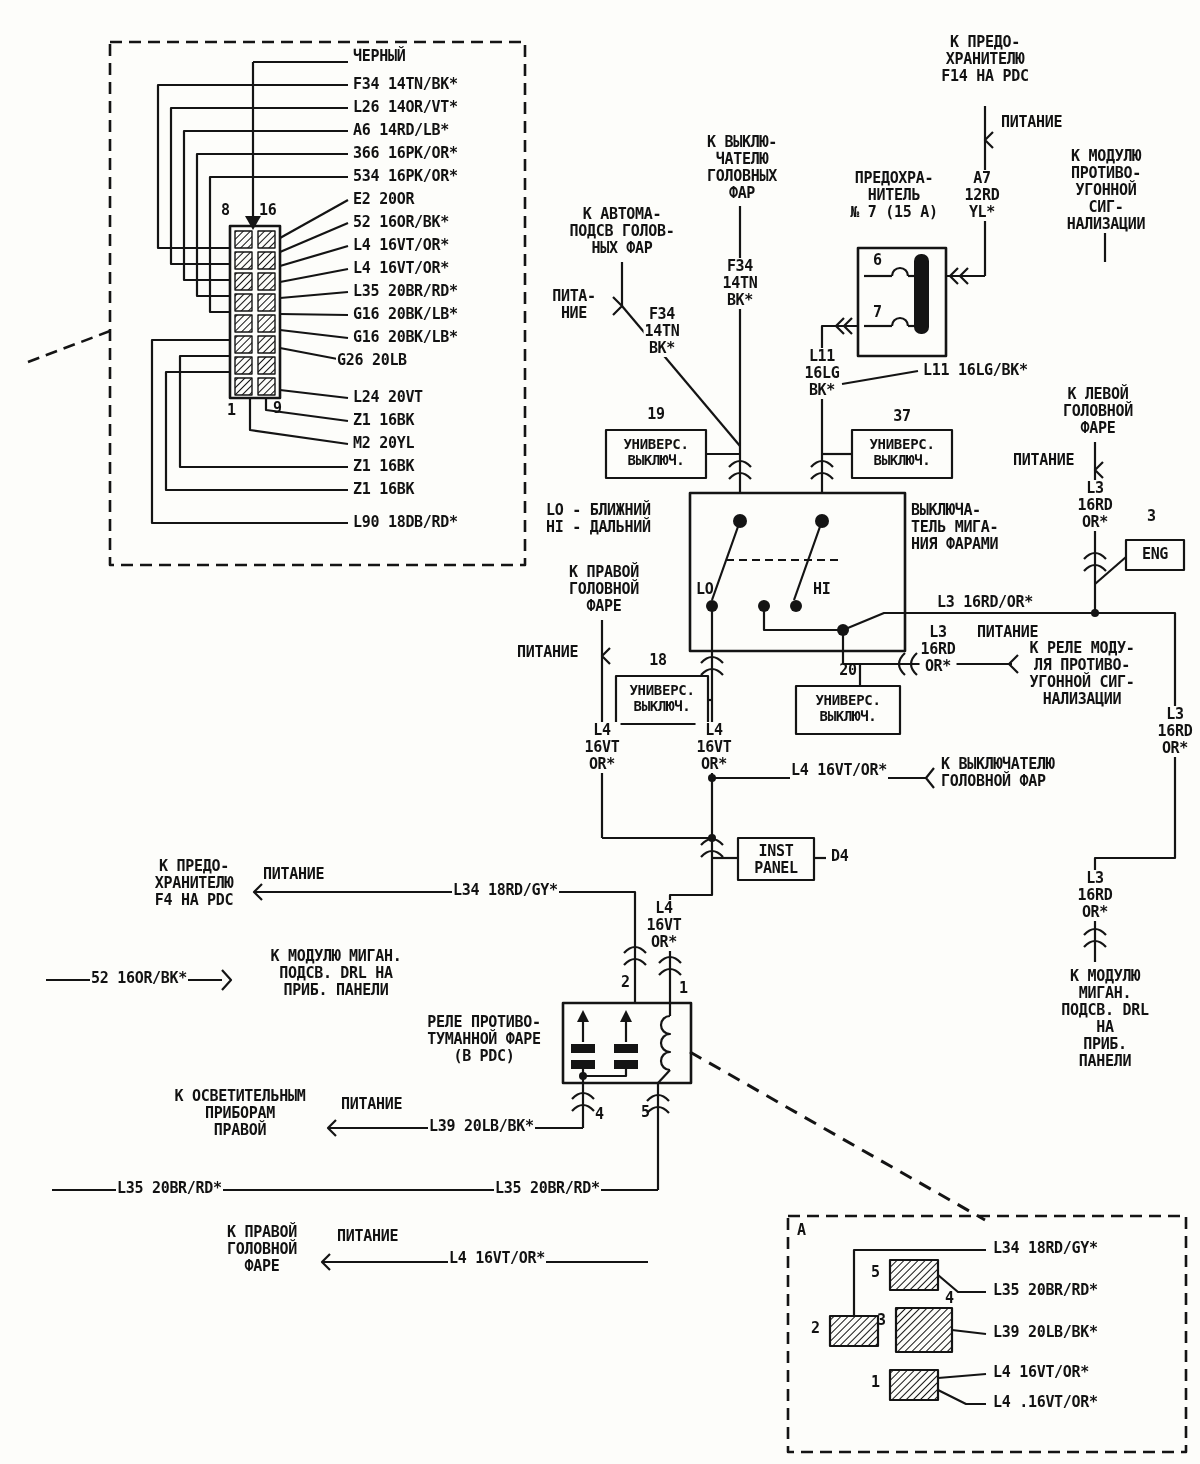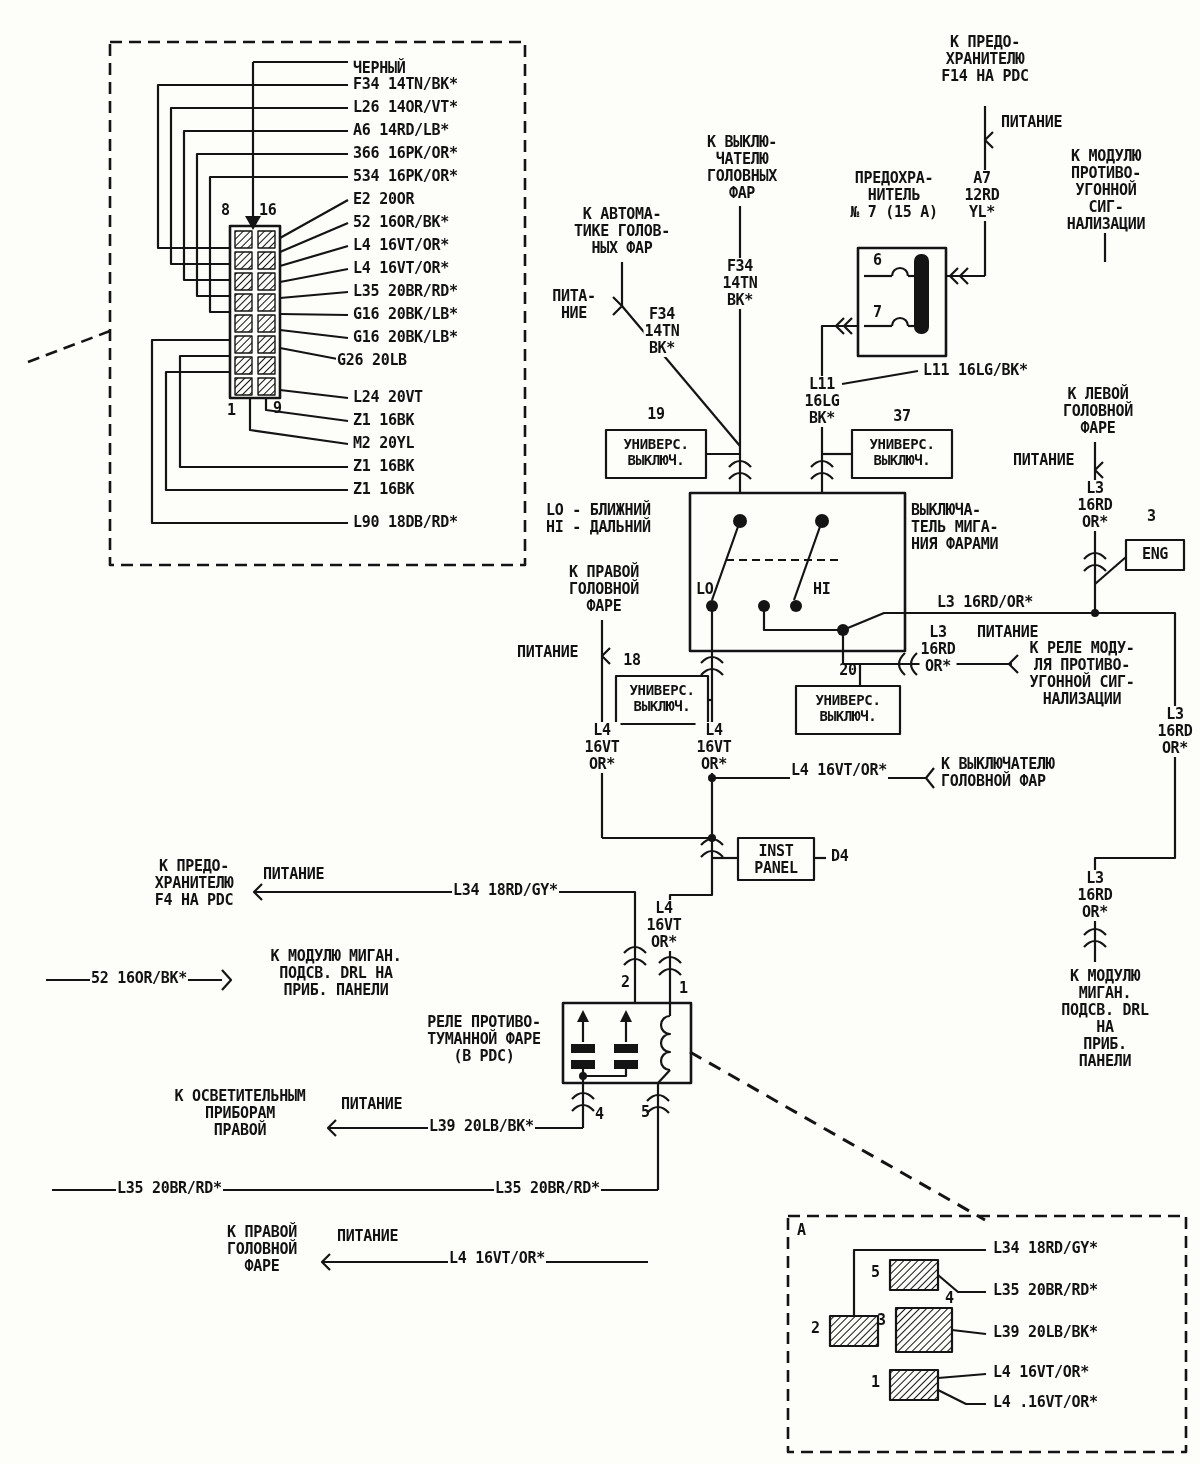--- a/index.html
+++ b/index.html
@@ -219,21 +219,21 @@
       <rect x="890" y="1370" width="48" height="30" fill="url(#hx)"></rect>
     </g>
   </g>
 </svg>
 
 <div class="lbl t" style="left:220px;top:202px">8</div>
 <div class="lbl t" style="left:258px;top:202px">16</div>
 <div class="lbl t" style="left:226px;top:402px">1</div>
 <div class="lbl t" style="left:272px;top:400px">9</div>
 
-<div class="lbl" style="left:352px;top:60px">ЧЕРНЫЙ</div>
+<div class="lbl" style="left:352px;top:48px">ЧЕРНЫЙ</div>
 <div class="lbl" style="left:352px;top:76px">F34 14TN/BK*</div>
 <div class="lbl" style="left:352px;top:99px">L26 14OR/VT*</div>
 <div class="lbl" style="left:352px;top:122px">А6 14RD/LB*</div>
 <div class="lbl" style="left:352px;top:145px">366 16PK/OR*</div>
 <div class="lbl" style="left:352px;top:168px">534 16PK/OR*</div>
 <div class="lbl" style="left:352px;top:191px">E2 20OR</div>
 <div class="lbl" style="left:352px;top:214px">52 16OR/BK*</div>
 <div class="lbl" style="left:352px;top:237px">L4 16VT/OR*</div>
 <div class="lbl" style="left:352px;top:260px">L4 16VT/OR*</div>
 <div class="lbl" style="left:352px;top:283px">L35 20BR/RD*</div>
@@ -248,21 +248,21 @@
 <div class="lbl" style="left:352px;top:514px">L90 18DB/RD*</div>
 
 <div class="lbl c" style="left:742px;top:134px">К ВЫКЛЮ-
 ЧАТЕЛЮ
 ГОЛОВНЫХ
 ФАР</div>
 <div class="lbl c" style="left:740px;top:258px">F34
 14TN
 BK*</div>
 <div class="lbl c" style="left:622px;top:206px">К АВТОМА-
-ТИКЕ ГОЛОВ-
+ПОДСВ ГОЛОВ-
 НЫХ ФАР</div>
 <div class="lbl c t" style="left:574px;top:288px">ПИТА-
 НИЕ</div>
 <div class="lbl c" style="left:662px;top:306px">F34
 14TN
 BK*</div>
 <div class="lbl c" style="left:985px;top:34px">К ПРЕДО-
 ХРАНИТЕЛЮ
 F14 НА PDC</div>
 <div class="lbl t" style="left:1000px;top:114px">ПИТАНИЕ</div>
@@ -271,32 +271,32 @@
 № 7 (15 А)</div>
 <div class="lbl c" style="left:982px;top:170px">A7
 12RD
 YL*</div>
 <div class="lbl c" style="left:1106px;top:148px">К МОДУЛЮ
 ПРОТИВО-
 УГОННОЙ СИГ-
 НАЛИЗАЦИИ</div>
 <div class="lbl t" style="left:872px;top:252px">6</div>
 <div class="lbl t" style="left:872px;top:304px">7</div>
-<div class="lbl c" style="left:822px;top:376px">L11
+<div class="lbl c" style="left:822px;top:348px">L11
 16LG
 BK*</div>
 <div class="lbl t" style="left:922px;top:362px">L11 16LG/BK*</div>
 
 <div class="lbl c t" style="left:656px;top:406px">19</div>
 <div class="lbl c t sm" style="left:656px;top:437px">УНИВЕРС.
 ВЫКЛЮЧ.</div>
 <div class="lbl c t" style="left:902px;top:408px">37</div>
 <div class="lbl c t sm" style="left:902px;top:437px">УНИВЕРС.
 ВЫКЛЮЧ.</div>
-<div class="lbl c t" style="left:632px;top:652px">18</div>
+<div class="lbl c t" style="left:658px;top:652px">18</div>
 <div class="lbl c t sm" style="left:662px;top:683px">УНИВЕРС.
 ВЫКЛЮЧ.</div>
 <div class="lbl c t" style="left:848px;top:662px">20</div>
 <div class="lbl c t sm" style="left:848px;top:693px">УНИВЕРС.
 ВЫКЛЮЧ.</div>
 
 <div class="lbl" style="left:545px;top:502px">LO - БЛИЖНИЙ
 HI - ДАЛЬНИЙ</div>
 <div class="lbl" style="left:910px;top:502px">ВЫКЛЮЧА-
 ТЕЛЬ МИГА-

